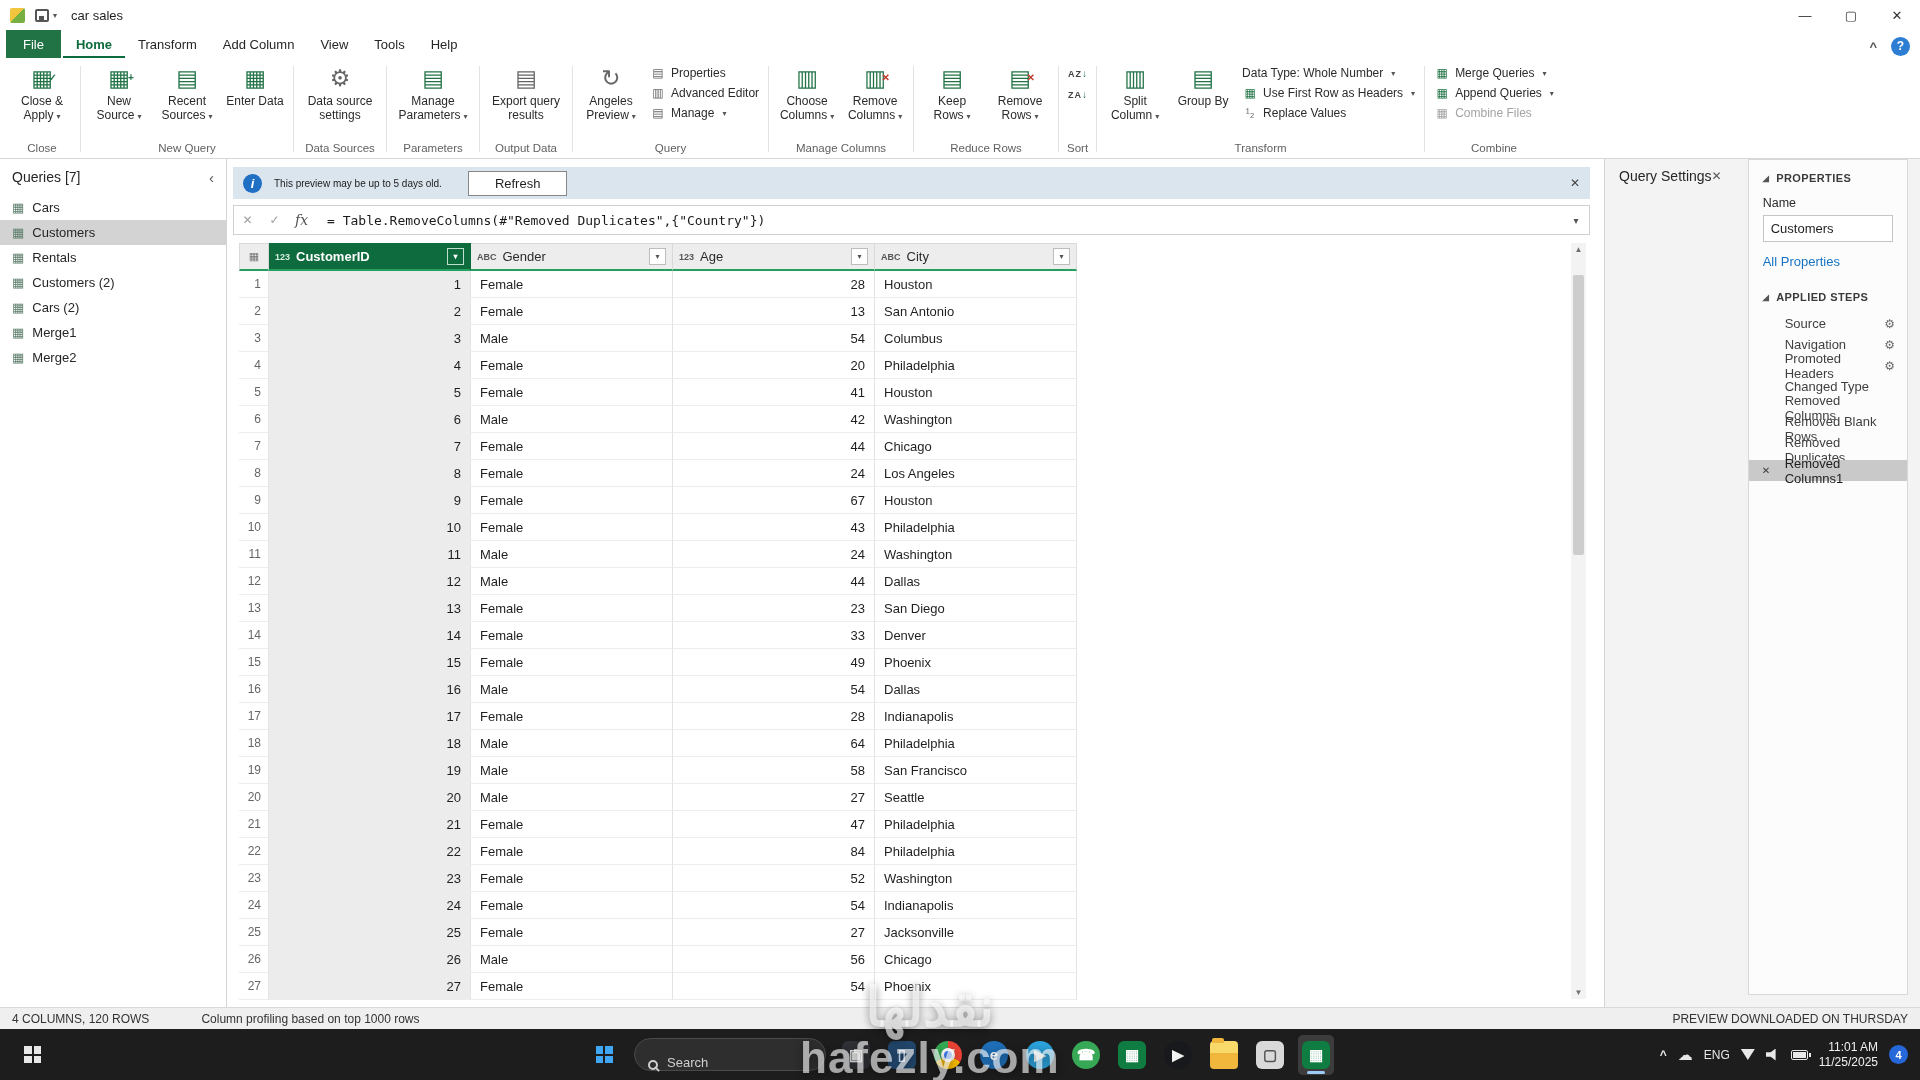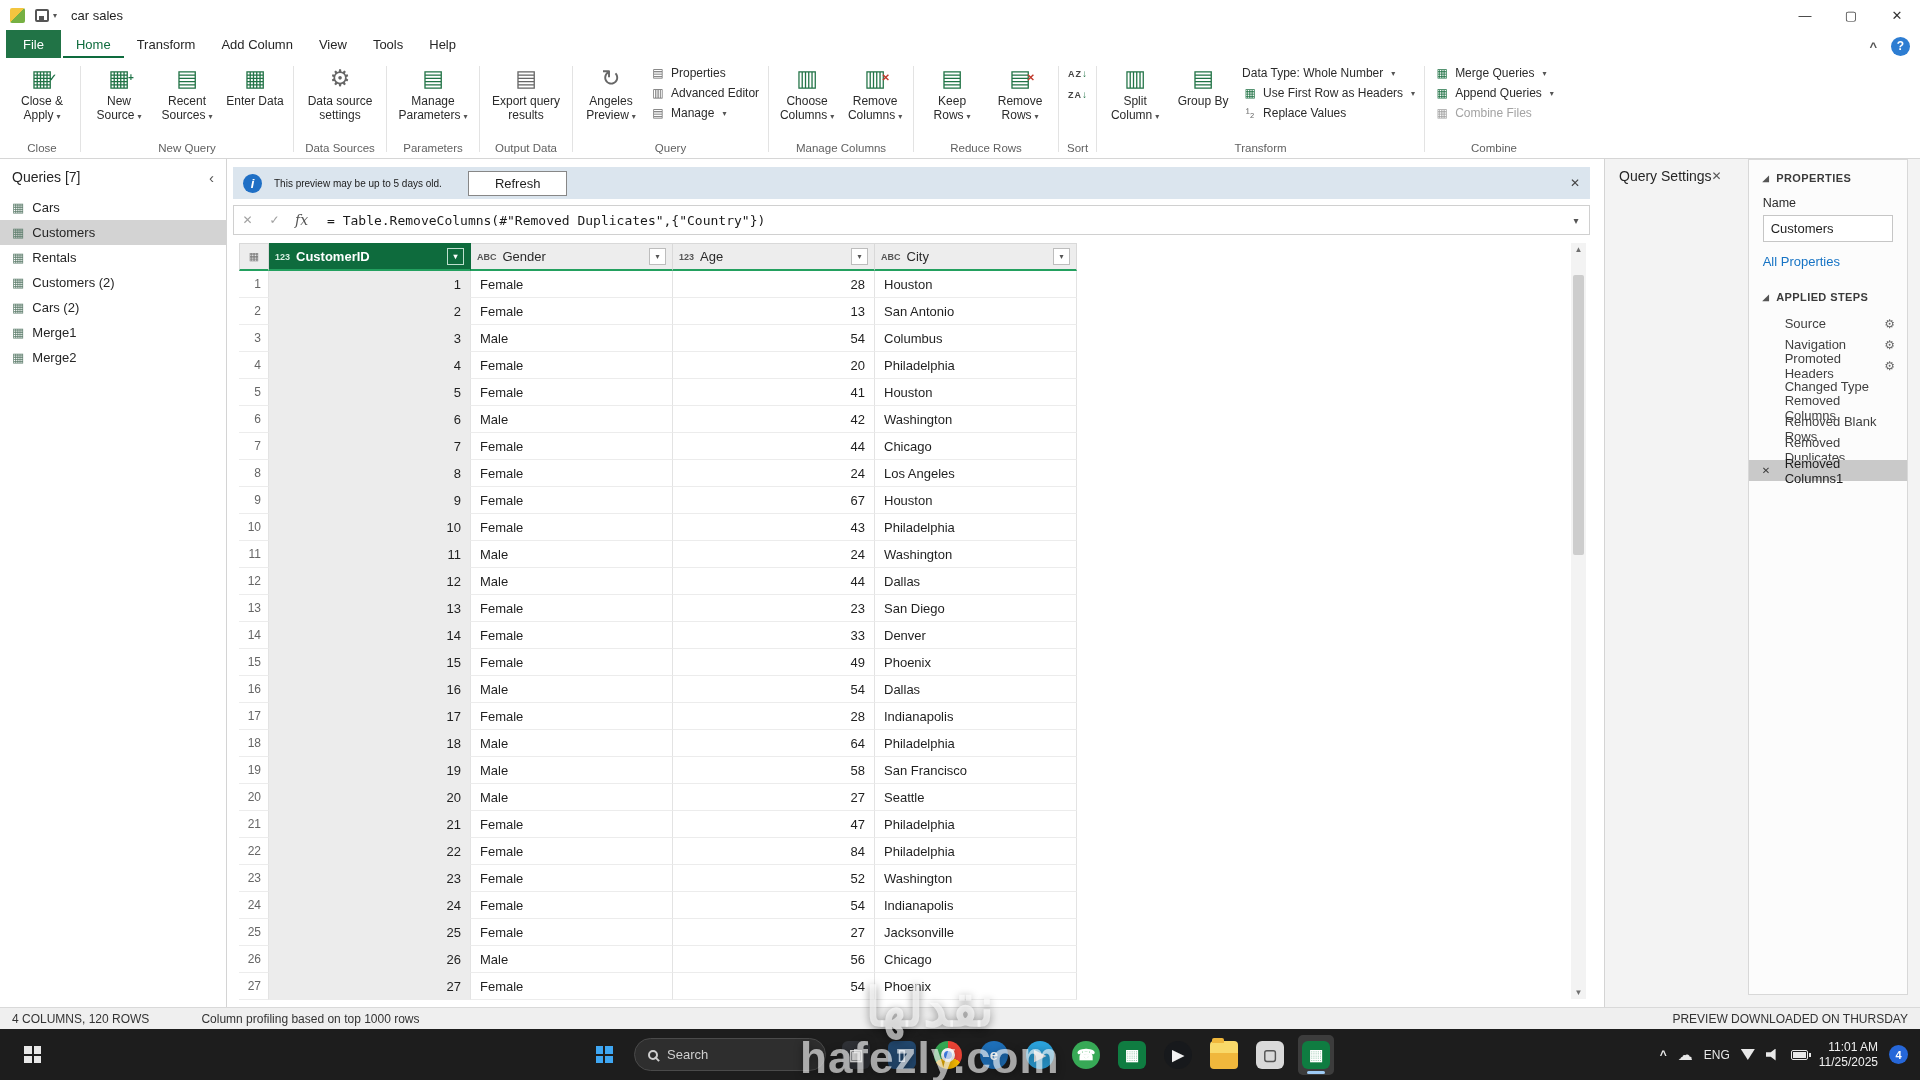--- a/index.html
+++ b/index.html
@@ -13,21 +13,21 @@
 .save-ico::after{content:"";position:absolute;left:2px;bottom:0;width:5px;height:4px;background:#555}
 .tb-caret{font-size:8px;color:#555;margin-right:14px}
 .tb-title{font-size:13px;color:#1f1f1f}
 .tb-spacer{flex:1}
 .winbtn{width:46px;height:30px;display:flex;align-items:center;justify-content:center;font-size:13px;color:#333}
 
 
 .tabsrow{height:28px;flex:0 0 auto;display:flex;align-items:stretch;background:#fff;padding-left:6px;position:relative}
 .tab{padding:5px 13px;font-size:13px;color:#262626;display:flex;align-items:center}
 .tab.file{background:#217346;color:#fff;padding:5px 17px;margin-right:2px}
-.tab.active{font-weight:normal;color:#0e6b3d;box-shadow:inset 0 -2px 0 #0e6b3d}
+.tab.active{font-weight:bold;color:#0e6b3d;box-shadow:inset 0 -2px 0 #0e6b3d}
 .tr-right{position:absolute;right:10px;top:0;height:28px;display:flex;align-items:center;gap:14px}
 .rib-collapse{font-size:13px;color:#555;font-weight:bold}
 .help-badge{width:19px;height:19px;border-radius:50%;background:#2d7dd2;color:#fff;font-size:12px;font-weight:bold;display:flex;align-items:center;justify-content:center}
 
 
 .ribbon{height:101px;flex:0 0 auto;border-bottom:1px solid #d6d6d6;display:flex;align-items:stretch;padding:2px 4px 0 4px;background:#fff}
 .rgroup{display:flex;flex-direction:column;align-items:center;justify-content:space-between;padding:0 5px}
 .rbody{flex:1;display:flex;align-items:flex-start;gap:2px}
 .glabel{font-size:11.5px;color:#616161;padding:2px 0 4px;white-space:nowrap}
 .gsep{width:1px;background:#e3e3e3;margin:6px 0}
@@ -112,21 +112,21 @@
 .sb-right{margin-left:auto;white-space:nowrap}
 
 
 .taskbar{height:51px;flex:0 0 auto;background:#1d1d1d;position:relative;display:flex;align-items:center;justify-content:center}
 .tb-left{position:absolute;left:24px;top:0;bottom:0;display:flex;align-items:center}
 .win-logo{width:17px;height:17px;display:grid;grid-template-columns:1fr 1fr;grid-template-rows:1fr 1fr;gap:2px}
 .win-logo i{background:#e8e8e8}
 .win-logo.blue i{background:#3fa7f3}
 .tb-center{display:flex;align-items:center;gap:12px}
 .startbtn{width:36px;height:40px;display:flex;align-items:center;justify-content:center;border-radius:5px}
-.searchpill{width:192px;height:33px;border-radius:17px;background:#2e2e2e;border:1px solid #4a4a4a;display:flex;align-items:center;gap:9px;padding:0 13px;color:#cfcfcf;font-size:13px}
+.searchpill{width:192px;height:33px;border-radius:17px;background:#2e2e2e;border:1px solid #4a4a4a;display:flex;align-items:flex-end;gap:9px;padding:0 13px;color:#cfcfcf;font-size:13px}
 .mag{width:10px;height:10px;border:2px solid #cfcfcf;border-radius:50%;position:relative;flex:0 0 auto}
 .mag::after{content:"";position:absolute;width:6px;height:2px;background:#cfcfcf;transform:rotate(45deg);right:-4px;bottom:-2px}
 .appbtn{width:36px;height:40px;border-radius:5px;display:flex;align-items:center;justify-content:center;position:relative}
 .appbtn.active{background:rgba(255,255,255,.14)}
 .appbtn.active::after{content:"";position:absolute;bottom:1px;left:9px;right:9px;height:3px;border-radius:2px;background:#9ecbf5}
 .appico{width:28px;height:28px;border-radius:6px;display:flex;align-items:center;justify-content:center;font-size:15px;font-weight:bold}
 .appico.circle{border-radius:50%}
 .appico.chrome{border-radius:50%;background:conic-gradient(#ea4335 0 120deg,#fbbc04 120deg 240deg,#34a853 240deg 360deg);position:relative}
 .appico.chrome::after{content:"";position:absolute;inset:7px;background:#4285f4;border:3px solid #fff;border-radius:50%}
 .appico.folder{background:linear-gradient(180deg,#f9d969 0 42%,#f0b73c 42% 100%);border-radius:4px;position:relative}

